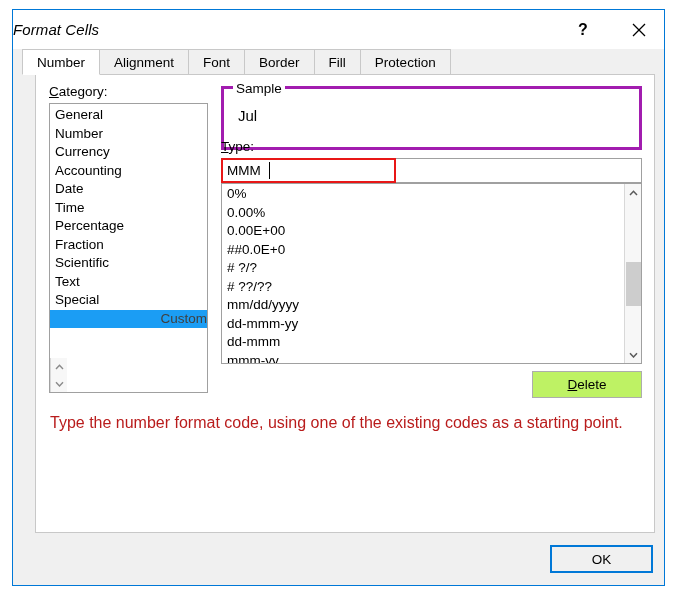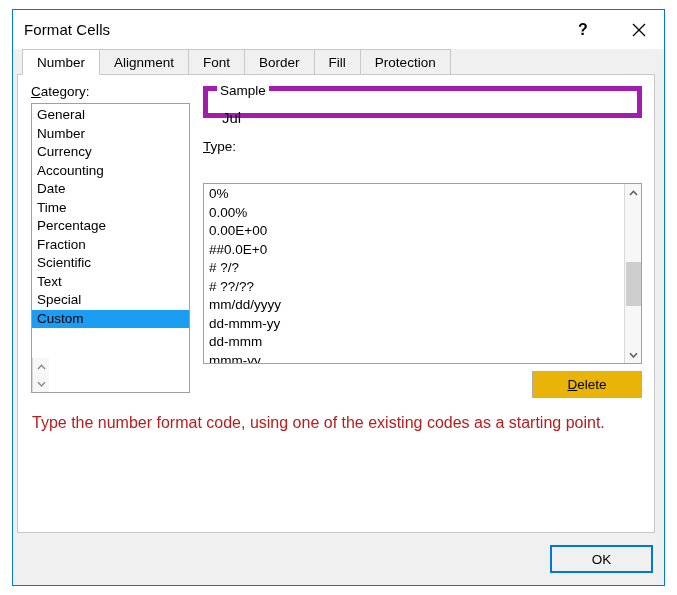--- a/index.html
+++ b/index.html
@@ -30,24 +30,24 @@
   
   #titlebar {
     height: 39px;
     background: #ffffff;
     flex: 0 0 auto;
     display: flex;
     align-items: center;
     position: relative;
   }
   #title-text {
-    margin-left: 11px;
     font-size: 15px;
     color: #000000;
     letter-spacing: .1px;
+    font-style: italic;
   }
   .titlebtn {
     position: absolute;
     top: 0;
     height: 39px;
     width: 46px;
     display: flex;
     align-items: center;
     justify-content: center;
     color: #000;
@@ -86,21 +86,21 @@
   .tab.active {
     background: #ffffff;
     border-bottom-color: #ffffff;
     position: relative;
     z-index: 4;
   }
 
   
   #tabpanel {
     flex: 1 1 auto;
-    margin: -1px 9px 0 4px;
+    margin: -1px 9px 0 22px;
     background: #ffffff;
     border: 1px solid #c8c8c8;
     position: relative;
     z-index: 2;
   }
 
   
   .field-label {
     position: absolute;
     font-size: 13.5px;
@@ -133,21 +133,22 @@
     line-height: 18.5px;
     padding-left: 5px;
     font-size: 13.5px;
     color: #000;
     white-space: nowrap;
     cursor: default;
     user-select: none;
   }
   .cat-item.selected {
     background: #1b9df4;
-    color: #000000;
+    color: #404040;
+    text-align: right;
   }
 
   
   .vscroll {
     flex: 0 0 17px;
     width: 17px;
     background: #f7f7f7;
     border-left: 1px solid #d8d8d8;
     display: flex;
     flex-direction: column;
@@ -174,22 +175,22 @@
     background: #cdcdcd;
     cursor: default;
   }
 
   
   #sample-group {
     position: absolute;
     left: 185px;
     top: 11px;
     right: 12px;
-    height: 32px;
-    border: 5px solid #a21caf;
+    height: 64px;
+    border: 3px solid #a21caf;
   }
   #sample-legend {
     position: absolute;
     left: 9px;
     top: -8px;
     background: #ffffff;
     padding: 0 3px;
     font-size: 13.5px;
     color: #000;
     user-select: none;
@@ -270,21 +271,21 @@
     user-select: none;
   }
 
   
   #delete-button {
     position: absolute;
     right: 12px;
     top: 296px;
     width: 110px;
     height: 27px;
-    background: #eab308;
+    background: #bef264;
     border: 1px solid #adadad;
     font-family: "Liberation Sans", sans-serif;
     font-size: 13.5px;
     color: #000;
     cursor: default;
     user-select: none;
   }
 
   
   #help-text {
@@ -391,20 +392,25 @@
       </div>
     </div>
 
     <div id="sample-group">
       <div id="sample-legend">Sample</div>
       <div id="sample-value">Jul</div>
     </div>
 
     <div class="field-label" id="type-label"><span class="accel">T</span><span>ype:</span></div>
 
+    <div id="type-input-wrap">
+      <input id="type-input" type="text" value="MMM" style="">
+      <div id="type-caret"></div>
+      <div id="type-annotation"></div>
+    </div>
 
     <div id="type-listbox">
       <div id="type-items">
           <div class="type-item">0%</div>
           <div class="type-item">0.00%</div>
           <div class="type-item">0.00E+00</div>
           <div class="type-item">##0.0E+0</div>
           <div class="type-item"># ?/?</div>
           <div class="type-item"># ??/??</div>
           <div class="type-item">mm/dd/yyyy</div>

